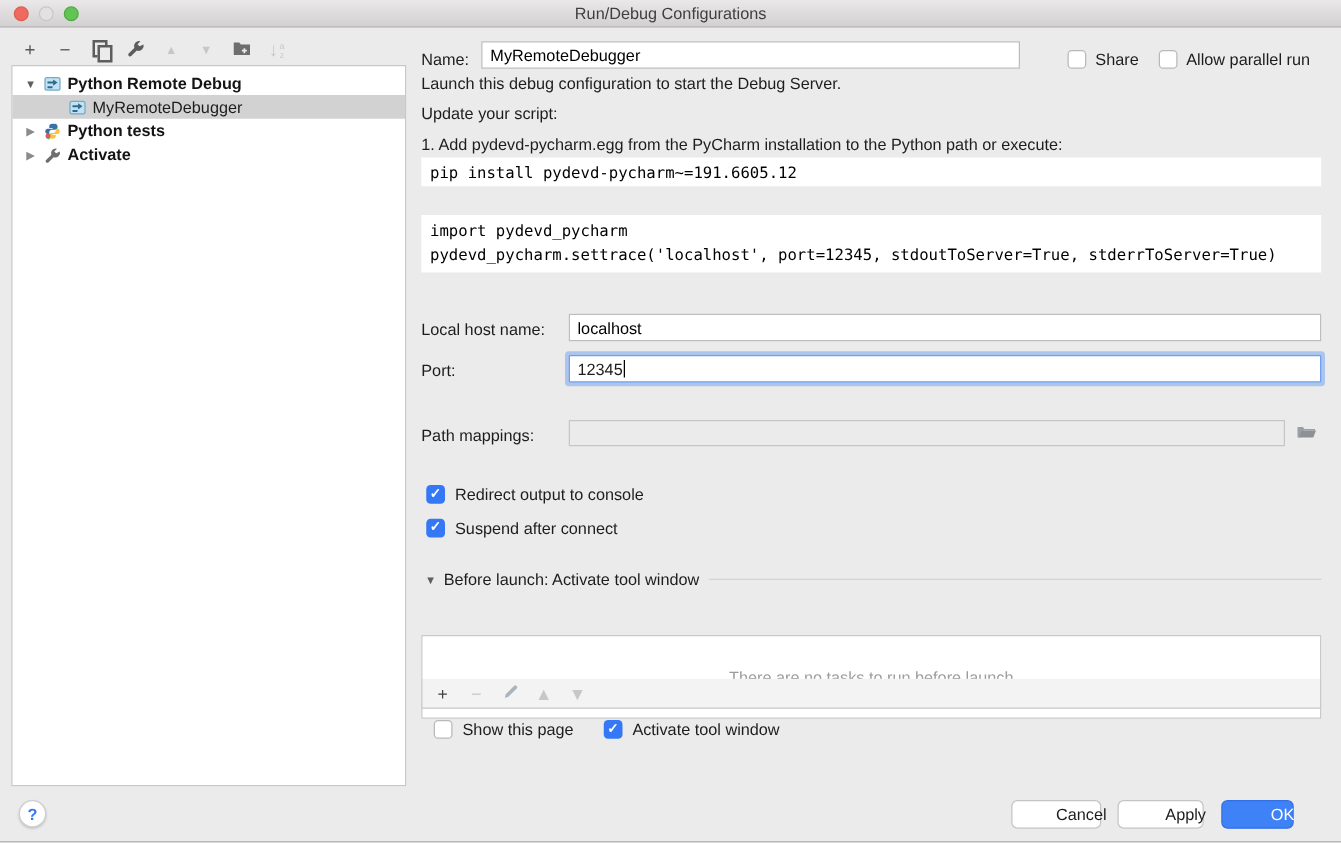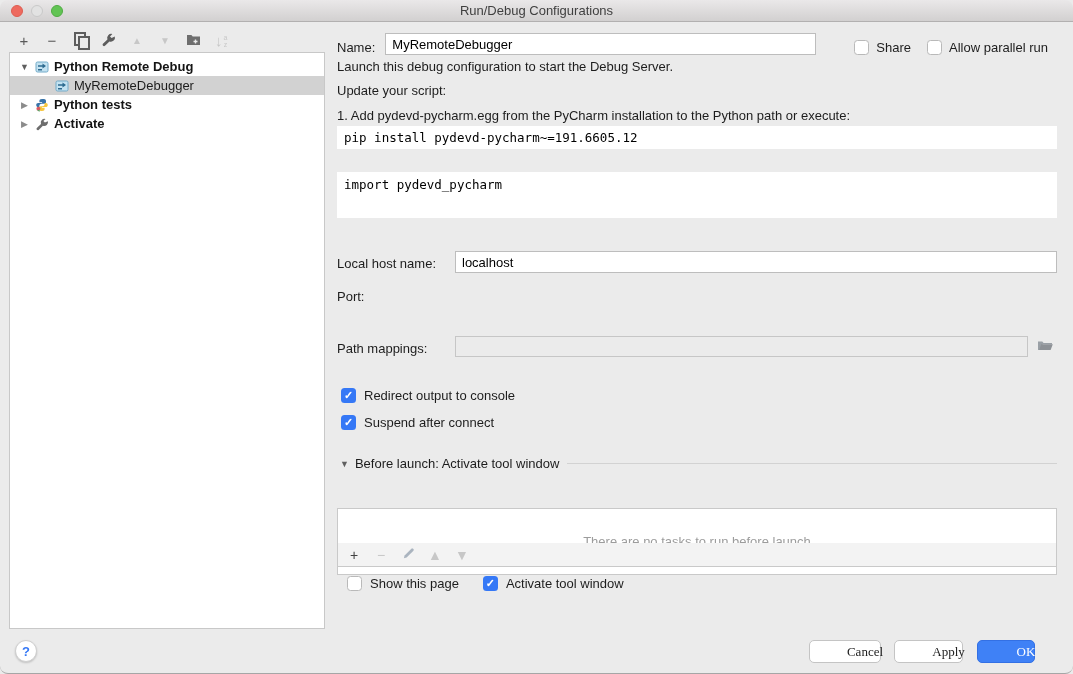--- a/index.html
+++ b/index.html
@@ -1,18 +1,18 @@
 <!DOCTYPE html>
 <html><head>
 <meta charset="utf-8">
 <style>
   * { margin:0; padding:0; box-sizing:border-box; }
   html,body { width:1073px; height:674px; }
   body { font-family:"Liberation Sans", sans-serif; font-size:13px; color:#1d1d1d; background:#ebebeb; }
-  .window { position:relative; width:1073px; height:674px; background:#ebebeb; overflow:hidden; border-bottom:1px solid #a6a6a6;border-radius:8px; }
+  .window { position:relative; width:1073px; height:674px; background:#ebebeb; overflow:hidden; border-bottom:1px solid #a6a6a6; }
 
   
   .titlebar { position:absolute; left:0; top:0; width:100%; height:22px;
     background:linear-gradient(#eae8e9,#d2d0d0); border-bottom:1px solid #b2b0b0;
     text-align:center; line-height:21px; color:#3f3f3f; }
   .lights { position:absolute; left:11px; top:5px; display:flex; gap:8px; }
   .light { width:12px; height:12px; border-radius:50%; }
   .light.close { background:#ee6a5f; border:1px solid #dd5d51; }
   .light.min   { background:#e2e2e2; border:1px solid #c8c8c8; }
   .light.max   { background:#62c454; border:1px solid #50ab43; }
@@ -78,21 +78,21 @@
   .bl-toolbar .plus { color:#414141; }
 
   .showrow { position:absolute; left:347px; top:576px; display:flex; align-items:center; gap:8px; }
   .showrow .gap { width:8px; }
 
   
   .help { position:absolute; left:15px; top:640px; width:22px; height:22px; border-radius:50%; background:#fff;
     border:1px solid #cfcfcf; box-shadow:0 1px 2px rgba(0,0,0,.18); color:#3578f6; font-weight:bold;
     display:flex; align-items:center; justify-content:center; }
   .btn { position:absolute; top:640px; height:23px; border-radius:5px; background:#fff; border:1px solid #c4c4c4;
-    font-family:Liberation Serif, serif; font-size:13px; color:#1d1d1d; display:flex; align-items:center; justify-content:center;padding-left:40px; }
+    font-family:Liberation Sans, sans-serif; font-size:13px; color:#1d1d1d; display:flex; align-items:center; justify-content:center;padding-left:40px; }
   .btn-cancel { left:809px; width:72px; }
   .btn-apply { left:894px; width:69px;text-align:center; }
   .btn-ok { left:977px; width:58px; background:#3f81f6; border-color:#3370e4; color:#ffffff; }
 </style>
 </head>
 <body>
 
 <div class="window">
 
   <div class="titlebar">
@@ -193,26 +193,31 @@
       <span>Allow parallel run</span>
     </span>
   </div>
 
   <div class="para" style="top:59px">Launch this debug configuration to start the Debug Server.</div>
   <div class="para" style="top:83px">Update your script:</div>
   <div class="para" style="top:108px">1. Add pydevd-pycharm.egg from the PyCharm installation to the Python path or execute:</div>
   <div class="codebox pipbox">pip install pydevd-pycharm~=191.6605.12</div>
   <div class="codebox importbox">
     <div>import pydevd_pycharm</div>
+    <div>pydevd_pycharm.settrace('localhost', port=12345, stdoutToServer=True, stderrToServer=True)</div>
   </div>
 
   <div class="flabel" style="top:256px">Local host name:</div>
   <input class="txt ffield lh-field" value="localhost" style="">
 
   <div class="flabel" style="top:289px">Port:</div>
+  <div class="port-field">
+    <span>12345</span>
+    <span class="caret"></span>
+  </div>
 
   <div class="flabel" style="top:341px">Path mappings:</div>
   <div class="pm-field"></div>
   <span class="pm-folder">
     <svg width="17" height="14" viewBox="0 0 17 14">
         <path d="M1 2.5h4.3l1.3 1.6H15v1.2H5.7L3.4 11H1z" fill="#9aa0a6"></path>
         <path d="M4.2 5.3h11.6L13.6 11H2.2z" fill="#8d9196"></path>
       </svg>
   </span>
 

